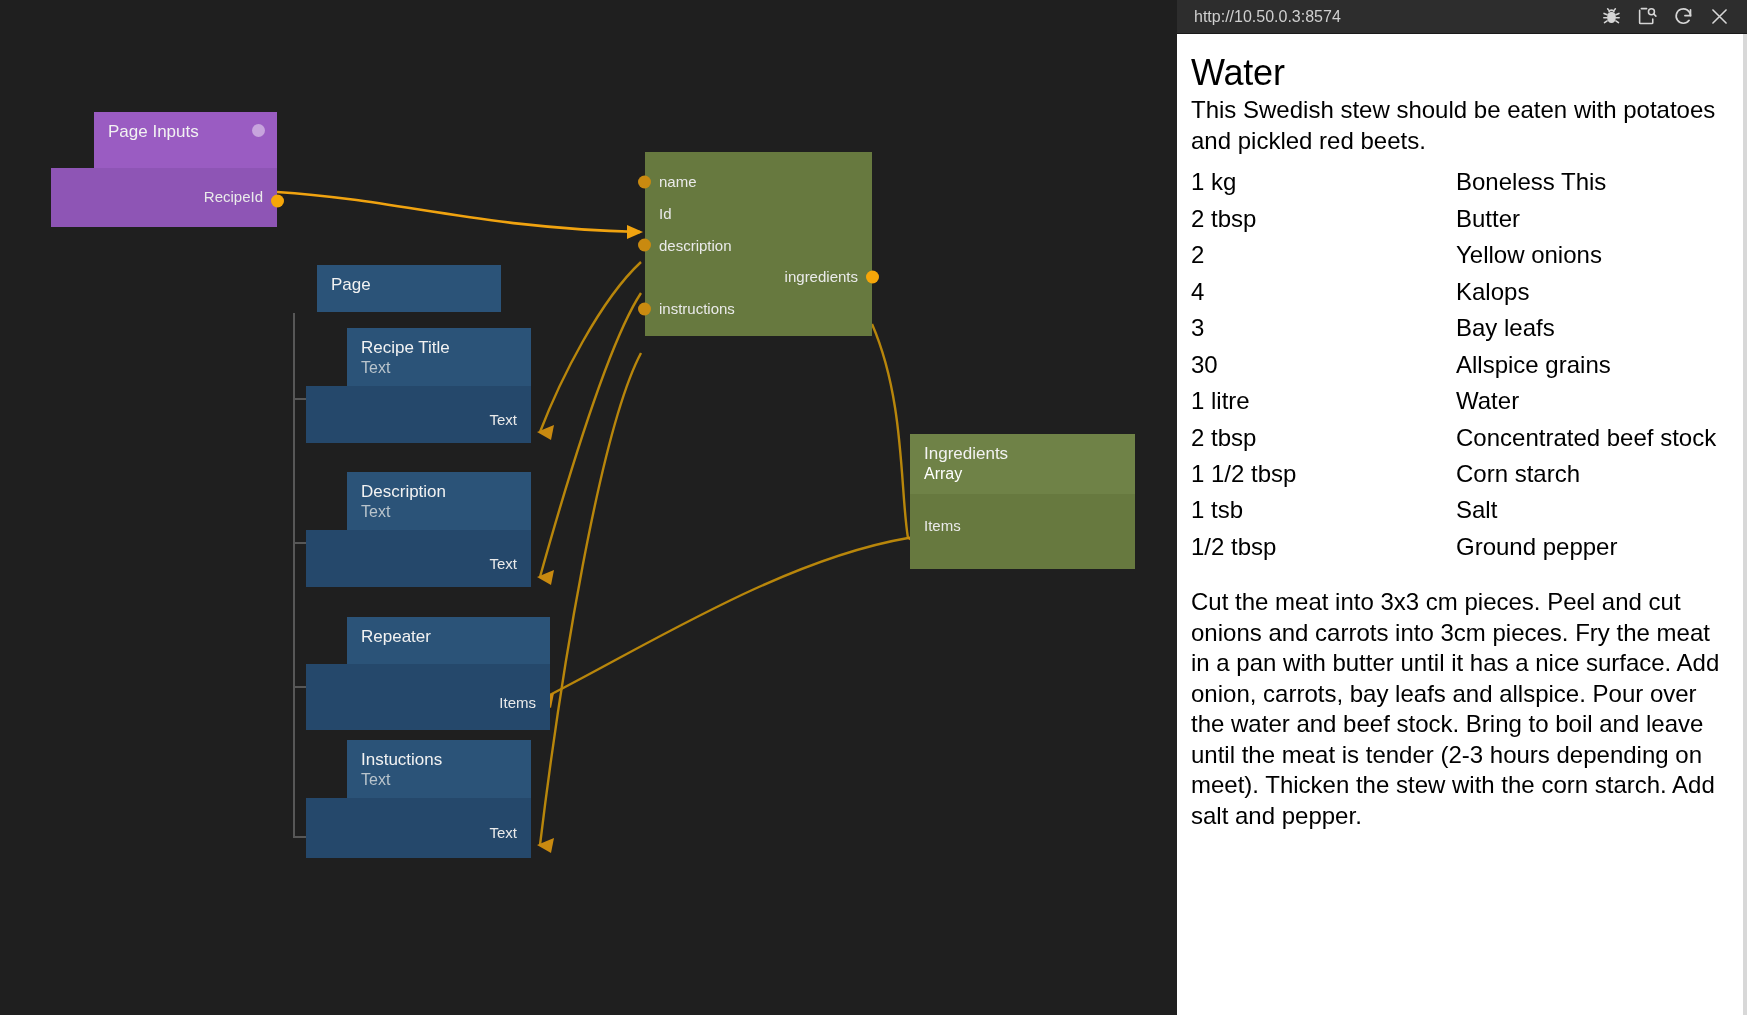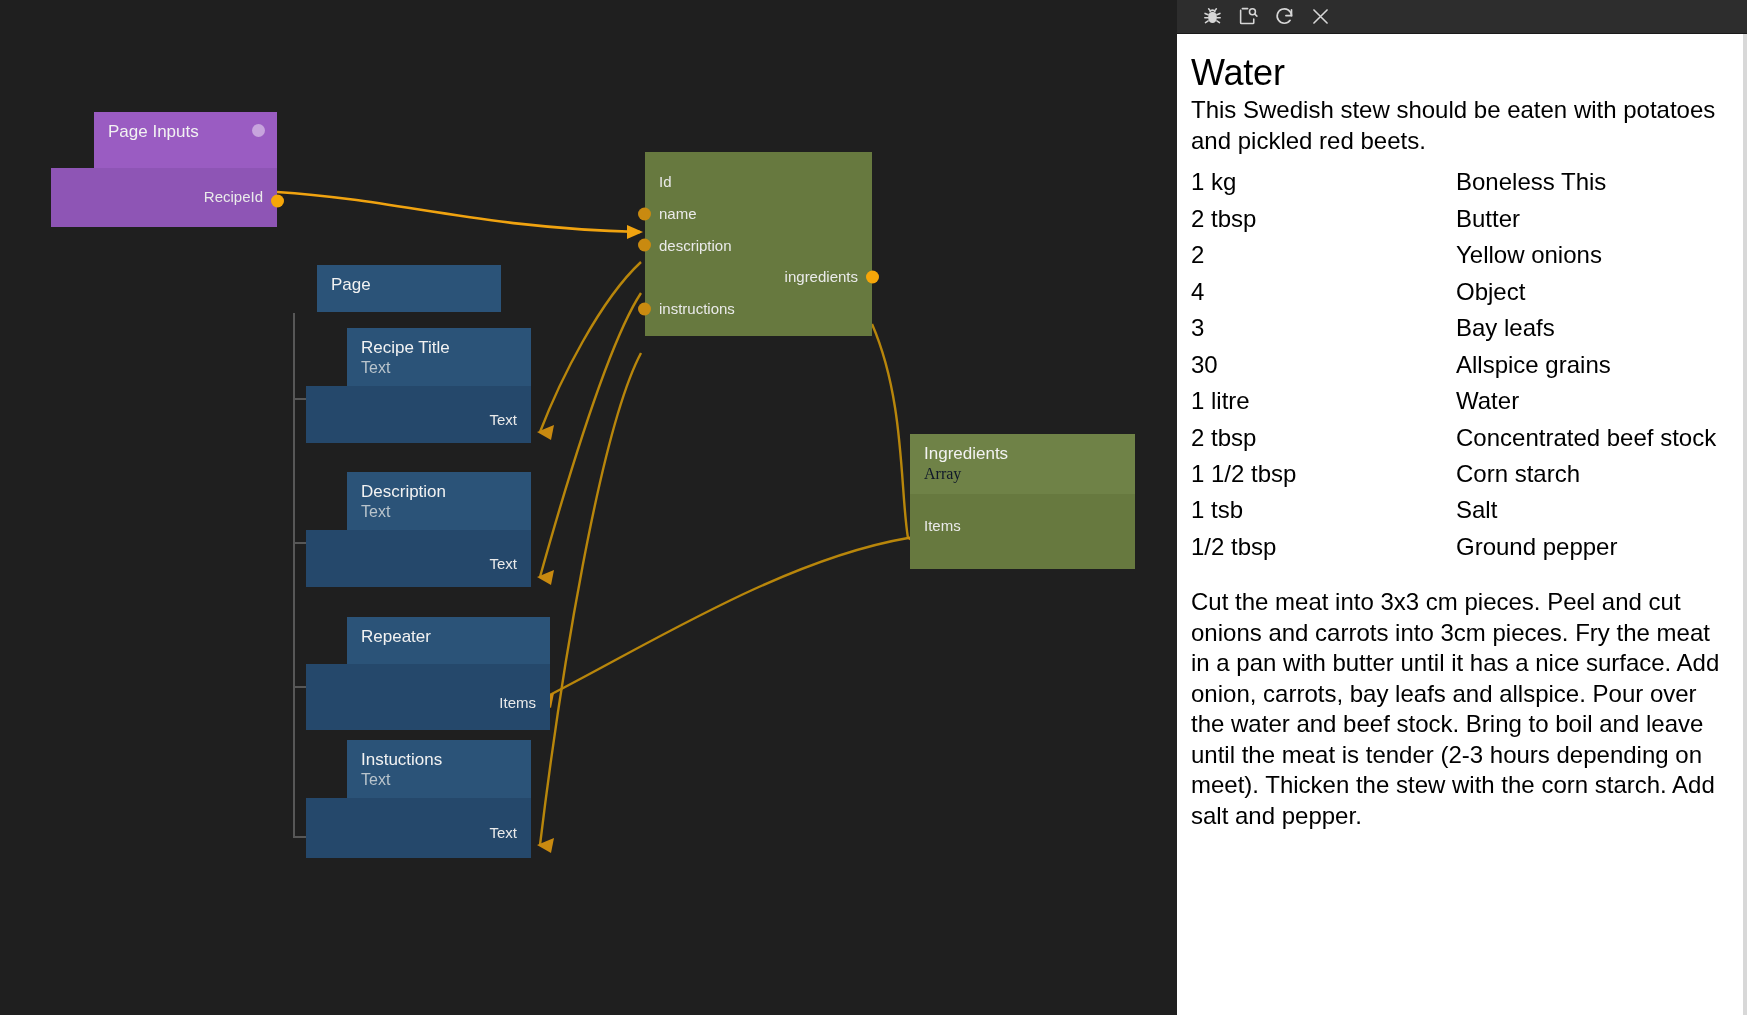--- a/index.html
+++ b/index.html
@@ -44,21 +44,21 @@
   .n-purple .node-body { background: #8e55b5; }
   .n-purple .node-head { background: #9a5cc2; }
 
   
   .n-blue .node-head { background: #2b5378; margin-left: 41px; }
   .n-blue .node-body { background: #25486b; }
 
   
   .n-green .node-head { background: #6f8247; }
   .n-green .node-body { background: #67793f; }
-  .n-green .node-sub { color: #0f172a; font-family: Liberation Serif, serif; }
+  .n-green .node-sub { color: #ffffff; }
 
   
   .port {
     position: absolute;
     width: 13px; height: 13px;
     border-radius: 50%;
     background: #c98a10;
     top: 50%;
     transform: translateY(-50%);
   }
@@ -236,25 +236,25 @@
       <div class="node-body" style="height:60px;">
         <div class="row right" style="padding-top:24px;">
           <span>Text</span>
         </div>
       </div>
     </div>
 
     <div class="node n-green" style="left:645px; top:152px; width:227px;">
       <div class="node-body" style="height:184px; padding-top:14px;">
         <div class="row">
-          <span>Id</span>
-        </div>
-        <div class="row">
           <span class="port in"></span>
           <span>name</span>
+        </div>
+        <div class="row">
+          <span>Id</span>
         </div>
         <div class="row">
           <span class="port in"></span>
           <span>description</span>
         </div>
         <div class="row right">
           <span>ingredients</span>
           <span class="port out"></span>
         </div>
         <div class="row">
@@ -274,20 +274,21 @@
           <span>Items</span>
         </div>
       </div>
     </div>
 
   </div>
 
   <div id="browser">
 
     <div id="bar">
+      <div id="url">http://10.50.0.3:8574</div>
 
       <div class="tbtn" title="Debug">
         <svg width="21" height="21" viewBox="0 0 24 24" fill="none" stroke="currentColor" stroke-width="1.8" stroke-linecap="round">
           <ellipse cx="12" cy="13" rx="5" ry="6.5" fill="currentColor" stroke="none"></ellipse>
           <path d="M9.2 6.6 A3 3 0 0 1 14.8 6.6"></path>
           <path d="M9 5 L7.6 3.2 M15 5 L16.4 3.2"></path>
           <path d="M7 10 L3.5 8.5 M7 13.5 L3.2 13.5 M7 17 L4 19"></path>
           <path d="M17 10 L20.5 8.5 M17 13.5 L20.8 13.5 M17 17 L20 19"></path>
         </svg>
       </div>
@@ -329,21 +330,21 @@
             <tr>
               <td class="qty">2 tbsp</td>
               <td>Butter</td>
             </tr>
             <tr>
               <td class="qty">2</td>
               <td>Yellow onions</td>
             </tr>
             <tr>
               <td class="qty">4</td>
-              <td>Object</td>
+              <td>Kalops</td>
             </tr>
             <tr>
               <td class="qty">3</td>
               <td>Bay leafs</td>
             </tr>
             <tr>
               <td class="qty">30</td>
               <td>Allspice grains</td>
             </tr>
             <tr>

